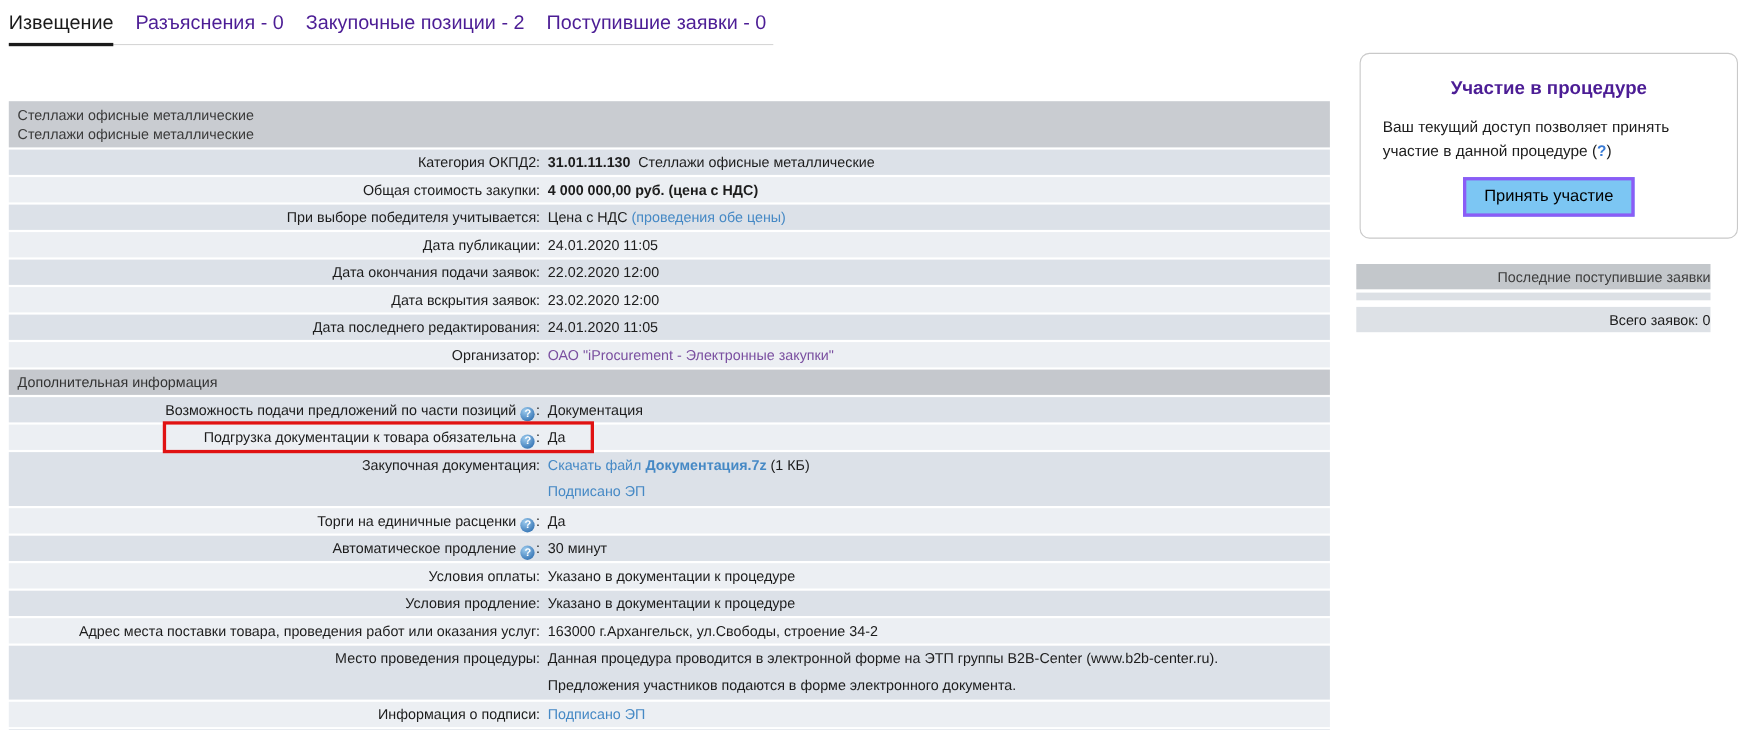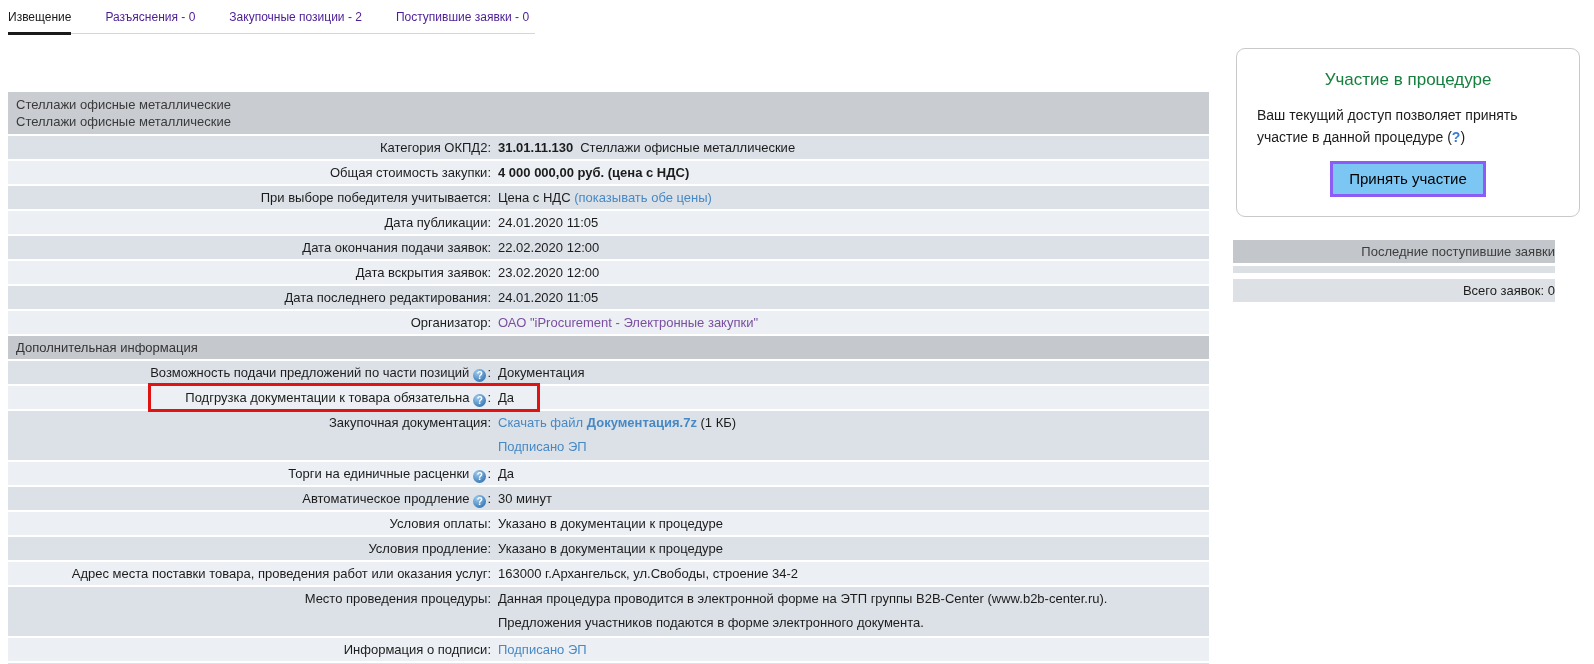--- a/index.html
+++ b/index.html
@@ -7,22 +7,22 @@
   body {
     font-family: "Liberation Sans", sans-serif;
     font-size: 13px;
     color: #1c1c1c;
   }
   .page { position: relative; width: 1594px; height: 664px; background: #fff; overflow: hidden; }
 
   
   .tabs {
     position: absolute; top: 0; left: 8px;
-    display: inline-flex; gap: 34px;
-    font-size: 12px;
+    display: inline-flex; gap: 20px;
+    font-size: 18px;
     border-bottom: 1px solid #d6d6d6;
     padding-right: 6px;
   }
   .tab { padding: 10px 0 9px; color: #4c1d95; cursor: pointer; position: relative; white-space: nowrap; }
   .tab.active { color: #1a1a1a; }
   .tab.active::after {
     content: ""; position: absolute; left: 0; right: 0; bottom: -2px; height: 3px; background: #1a1a1a;
   }
 
   
@@ -59,21 +59,21 @@
     position: absolute; left: 140px; top: -3px;
     width: 392px; height: 29px;
     border: 3px solid #e01212; pointer-events: none;
   }
 
   
   .card {
     position: absolute; left: 1236px; top: 48px; width: 344px; height: 169px;
     background: #fff; border: 1px solid #c9c9c9; border-radius: 9px; text-align: center;
   }
-  .card-title { font-size: 17px; font-weight: normal; color: #15803d; margin-top: 21px; }
+  .card-title { font-size: 17px; font-weight: bold; color: #4c1d95; margin-top: 21px; }
   .card-desc { text-align: left; padding: 0 20px; font-size: 14px; line-height: 22px; margin-top: 14px; }
   .card-btn-wrap { margin-top: 13px; }
   .participate-btn {
     font-family: "Liberation Sans", sans-serif;
     font-size: 15px; color: #000;
     background: #7cc6f3;
     border: 3px solid #8b5cf6;
     padding: 6px 16px 7px;
     cursor: pointer;
   }
@@ -112,21 +112,21 @@
 
     <div class="row light">
       <div class="cell-label">Общая стоимость закупки:</div>
       <div class="cell-value"><b>4 000 000,00 руб. (цена с НДС)</b></div>
     </div>
 
     <div class="row dark">
       <div class="cell-label">При выборе победителя учитывается:</div>
       <div class="cell-value">
         <span>Цена с НДС</span>
-        <span class="lnk">(показывать обе цены)</span>
+        <span class="lnk">(проведения обе цены)</span>
       </div>
     </div>
 
     <div class="row light">
       <div class="cell-label">Дата публикации:</div>
       <div class="cell-value">24.01.2020 11:05</div>
     </div>
 
     <div class="row dark">
       <div class="cell-label">Дата окончания подачи заявок:</div>

